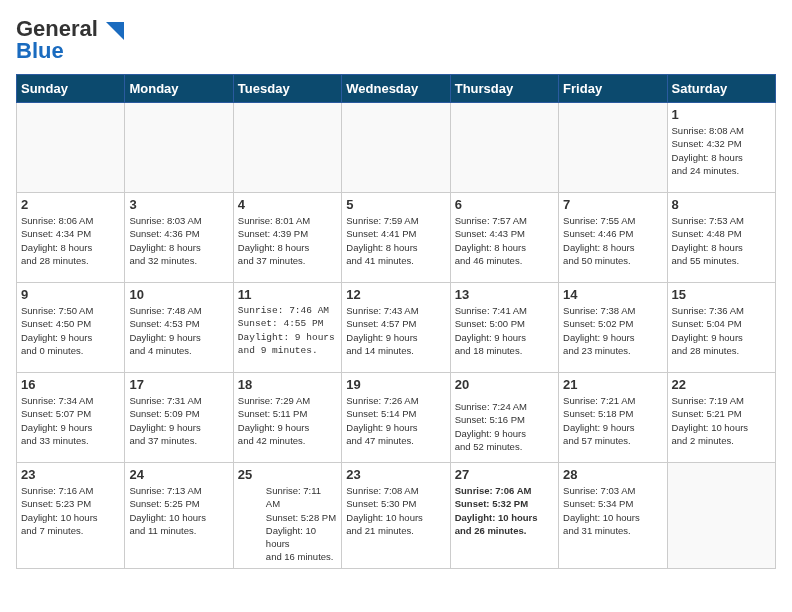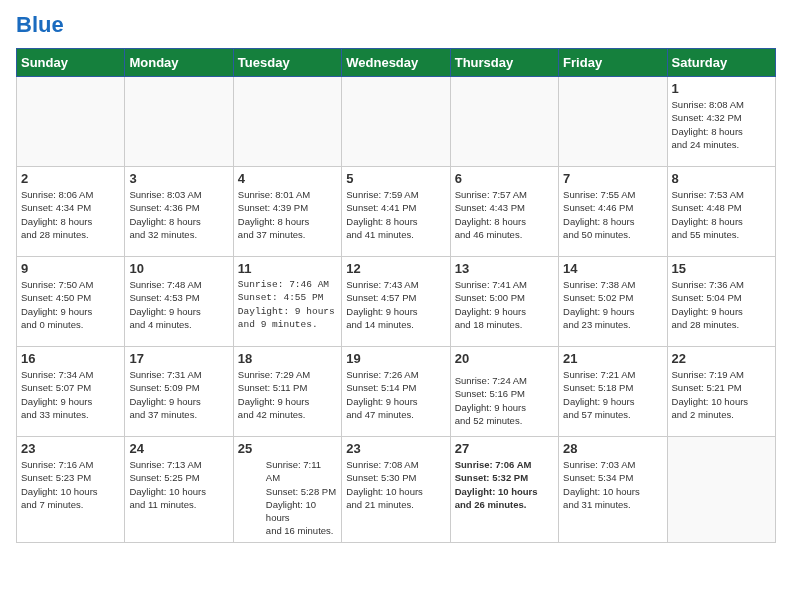--- a/index.html
+++ b/index.html
@@ -32,21 +32,21 @@
     .location-title {
       font-size: 16px;
       color: #555;
     }
     .calendar {
       width: 100%;
       border-collapse: collapse;
       table-layout: fixed;
     }
     .calendar thead th {
-      background: #15803d;
+      background: #0c4a6e;
       color: #fff;
       font-size: 13px;
       font-weight: bold;
       padding: 6px 4px;
       text-align: left;
       border: 1px solid #2a5a9f;
     }
     .calendar tbody td {
       border: 1px solid #ccc;
       vertical-align: top;
@@ -74,20 +74,26 @@
       display: flex;
       align-items: center;
       gap: 4px;
     }
   </style>
 </head>
 <body>
 
 <div class="header-area">
   <div class="logo">
+    <div class="logo-wrapper">
+      <span style="font-size:22px;font-weight:bold;color:#333;">General</span>
+      <svg width="22" height="22" viewBox="0 0 22 22">
+        <polygon points="4,4 22,4 22,22" fill="#1a6bbf"></polygon>
+      </svg>
+    </div>
     <span style="font-size:22px;font-weight:bold;color:#1a6bbf;margin-top:-4px;">Blue</span>
   </div>
 </div>
 
 <table class="calendar">
   <thead>
     <tr>
     <th>Sunday</th>
         <th>Monday</th>
         <th>Tuesday</th>

